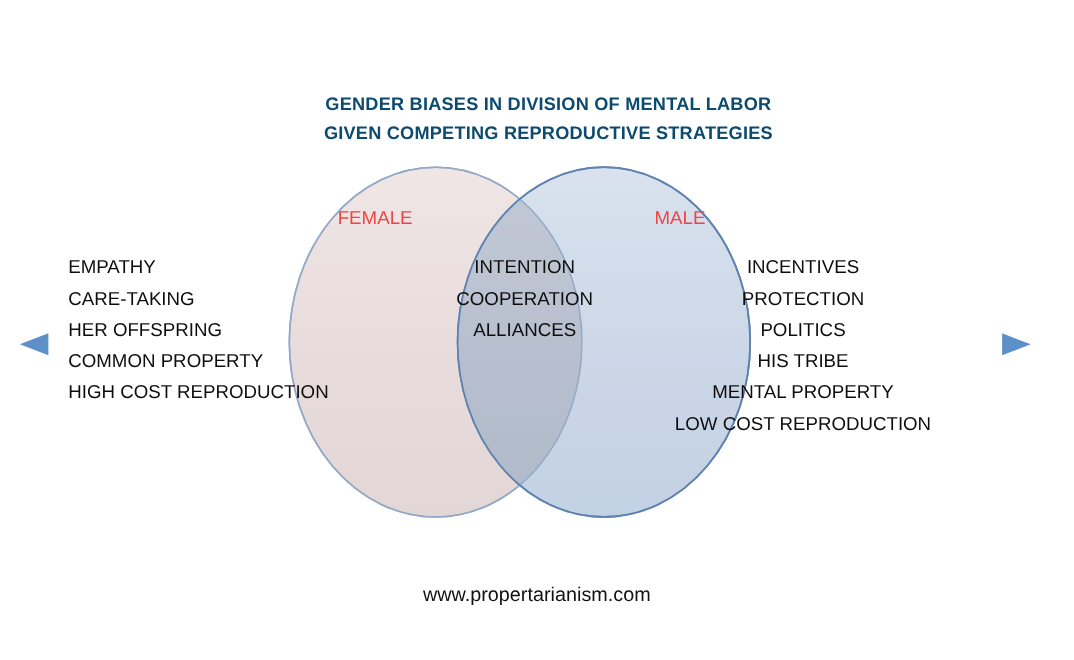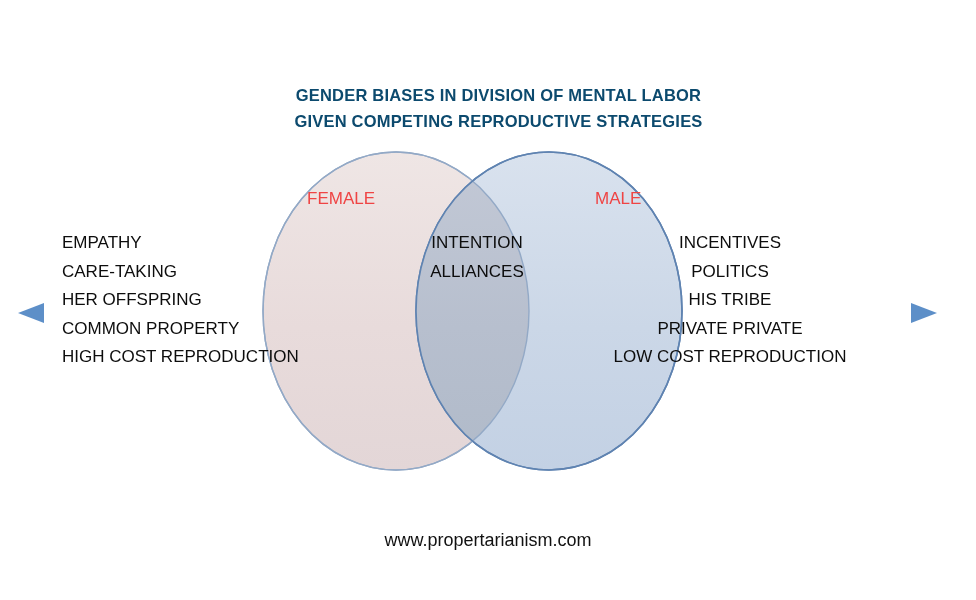--- a/index.html
+++ b/index.html
@@ -147,26 +147,28 @@
   <div class="trait-col" id="col-left">
     <span class="row">EMPATHY</span>
     <span class="row">CARE-TAKING</span>
     <span class="row">HER OFFSPRING</span>
     <span class="row">COMMON PROPERTY</span>
     <span class="row">HIGH COST REPRODUCTION</span>
   </div>
 
   <div class="trait-col" id="col-center">
     <span class="row">INTENTION</span>
+    <span class="row">COOPERATION</span>
     <span class="row">ALLIANCES</span>
   </div>
 
   <div class="trait-col" id="col-right">
     <span class="row">INCENTIVES</span>
+    <span class="row">PROTECTION</span>
     <span class="row">POLITICS</span>
     <span class="row">HIS TRIBE</span>
-    <span class="row">PRIVATE PRIVATE</span>
+    <span class="row">MENTAL PROPERTY</span>
     <span class="row">LOW COST REPRODUCTION</span>
   </div>
 
   <div class="footer-url">www.propertarianism.com</div>
 
 </div>
 
 </body></html>

